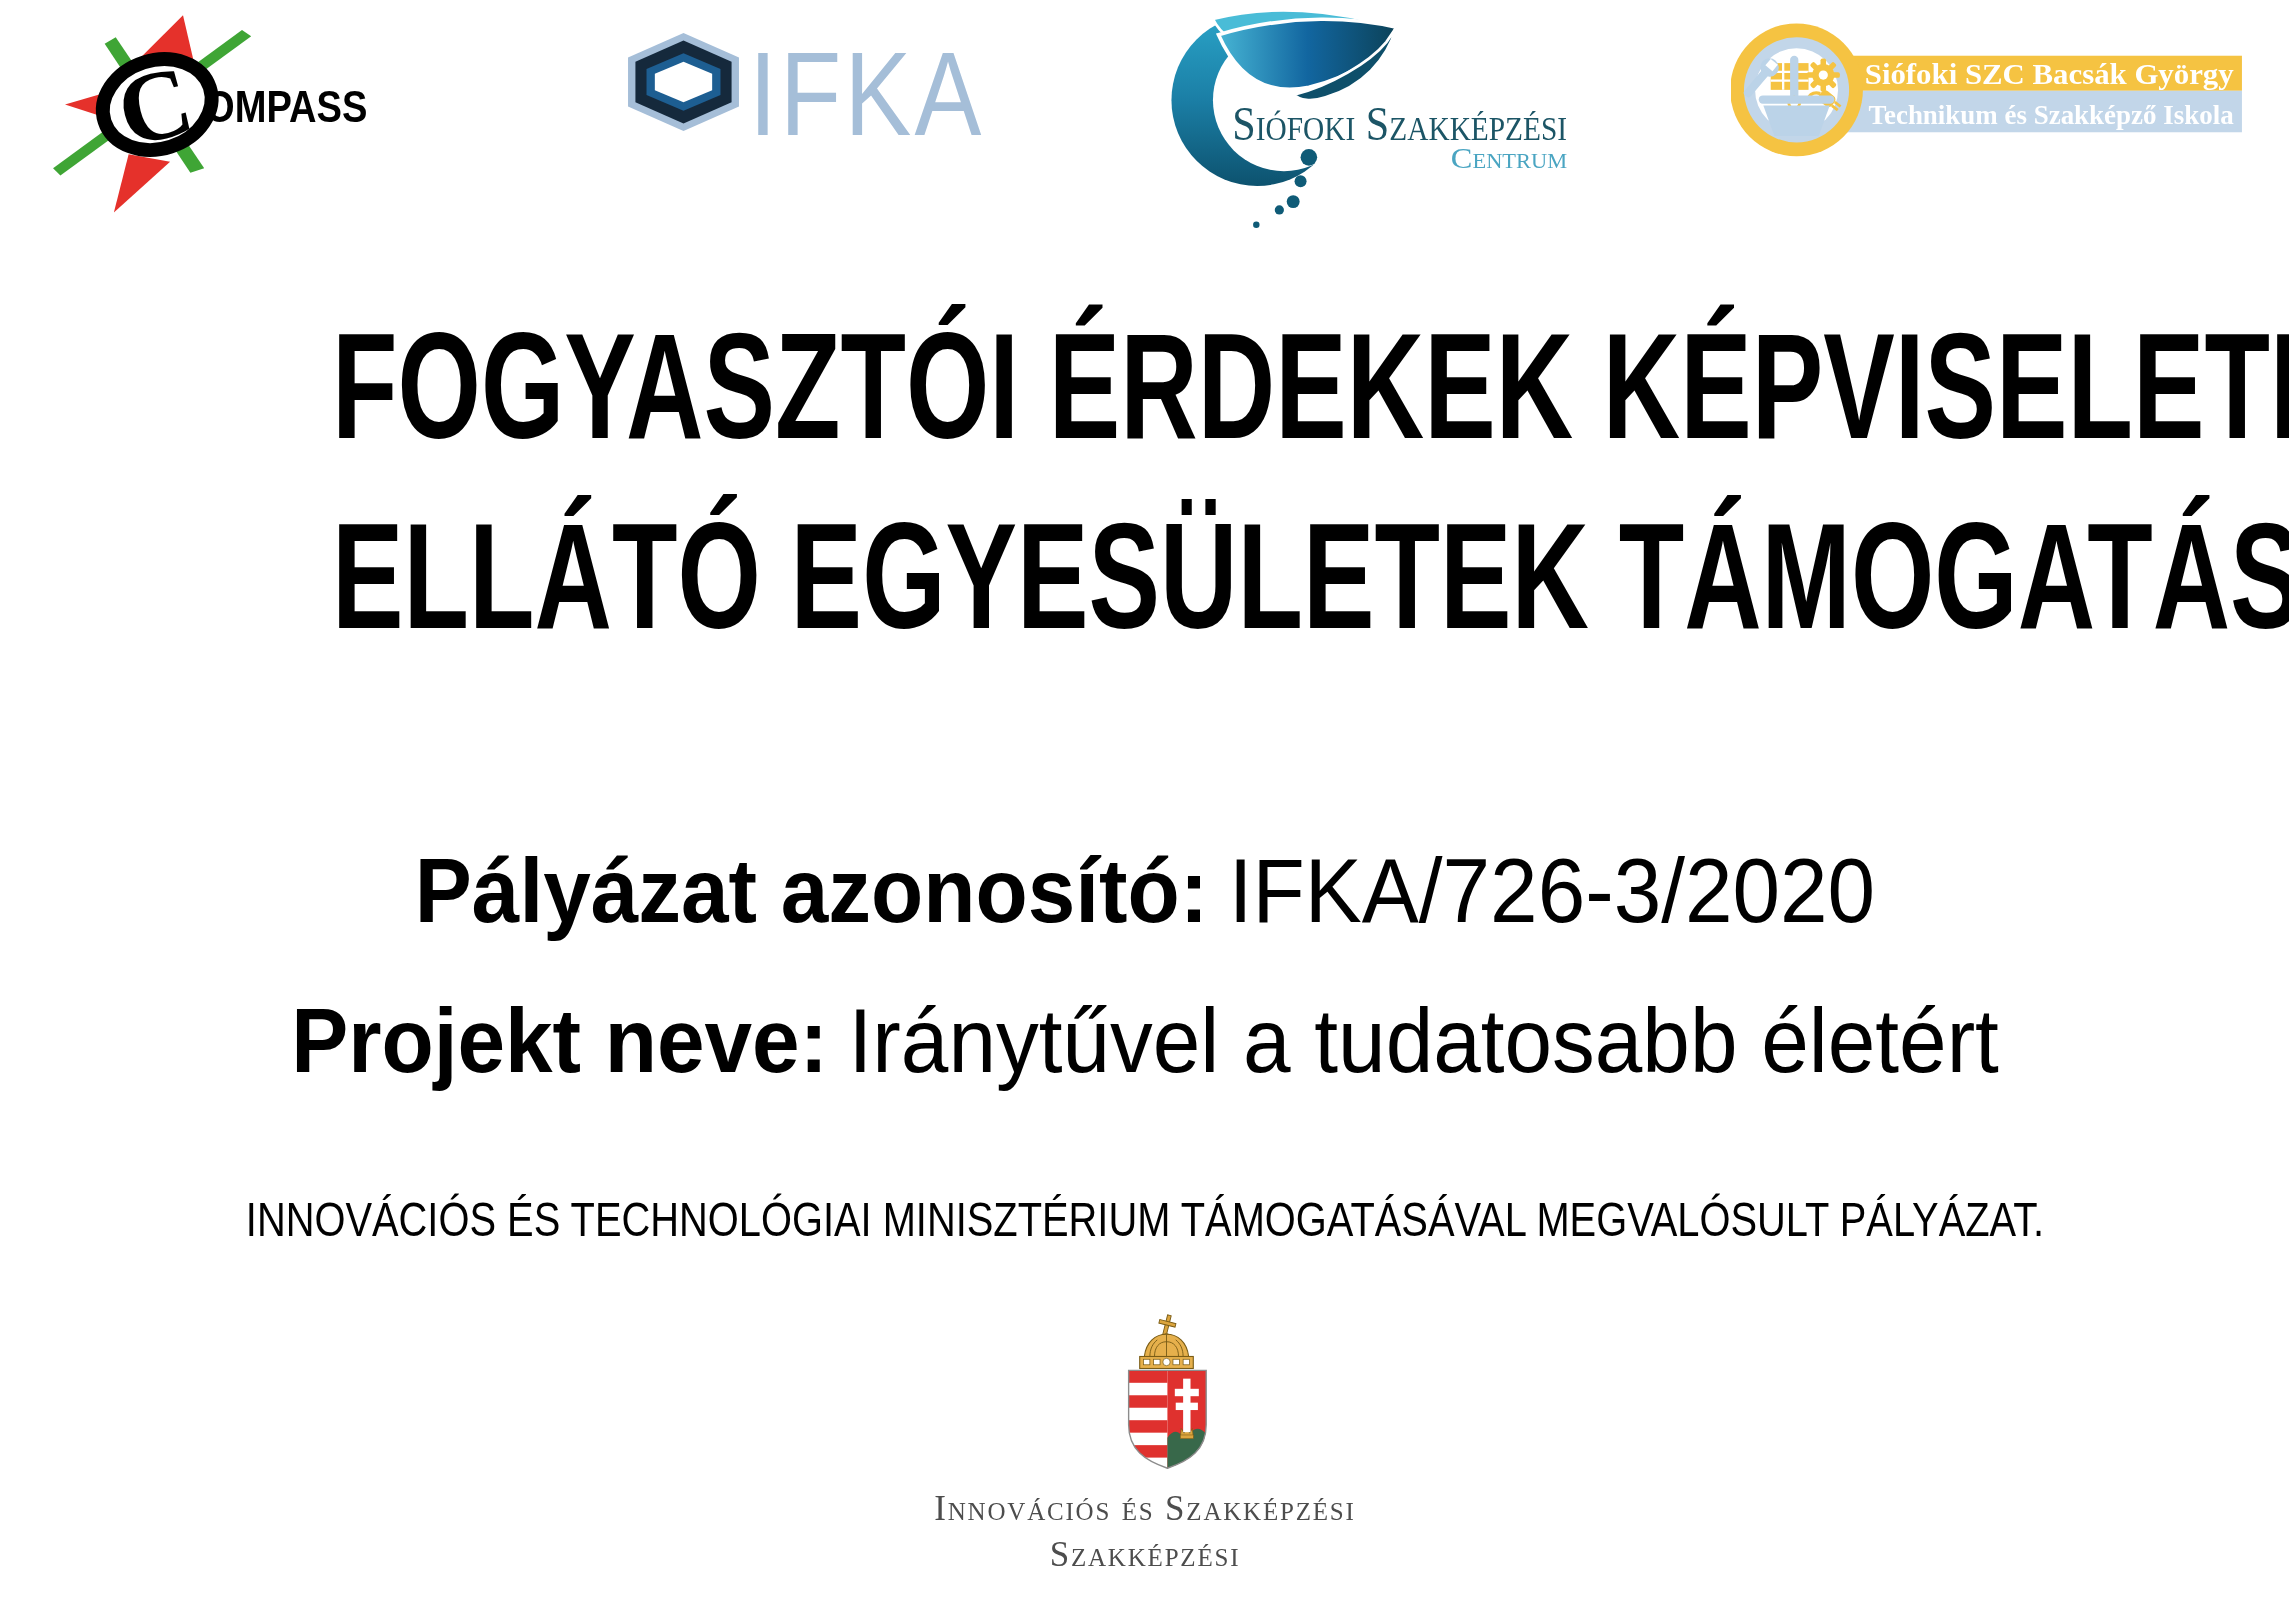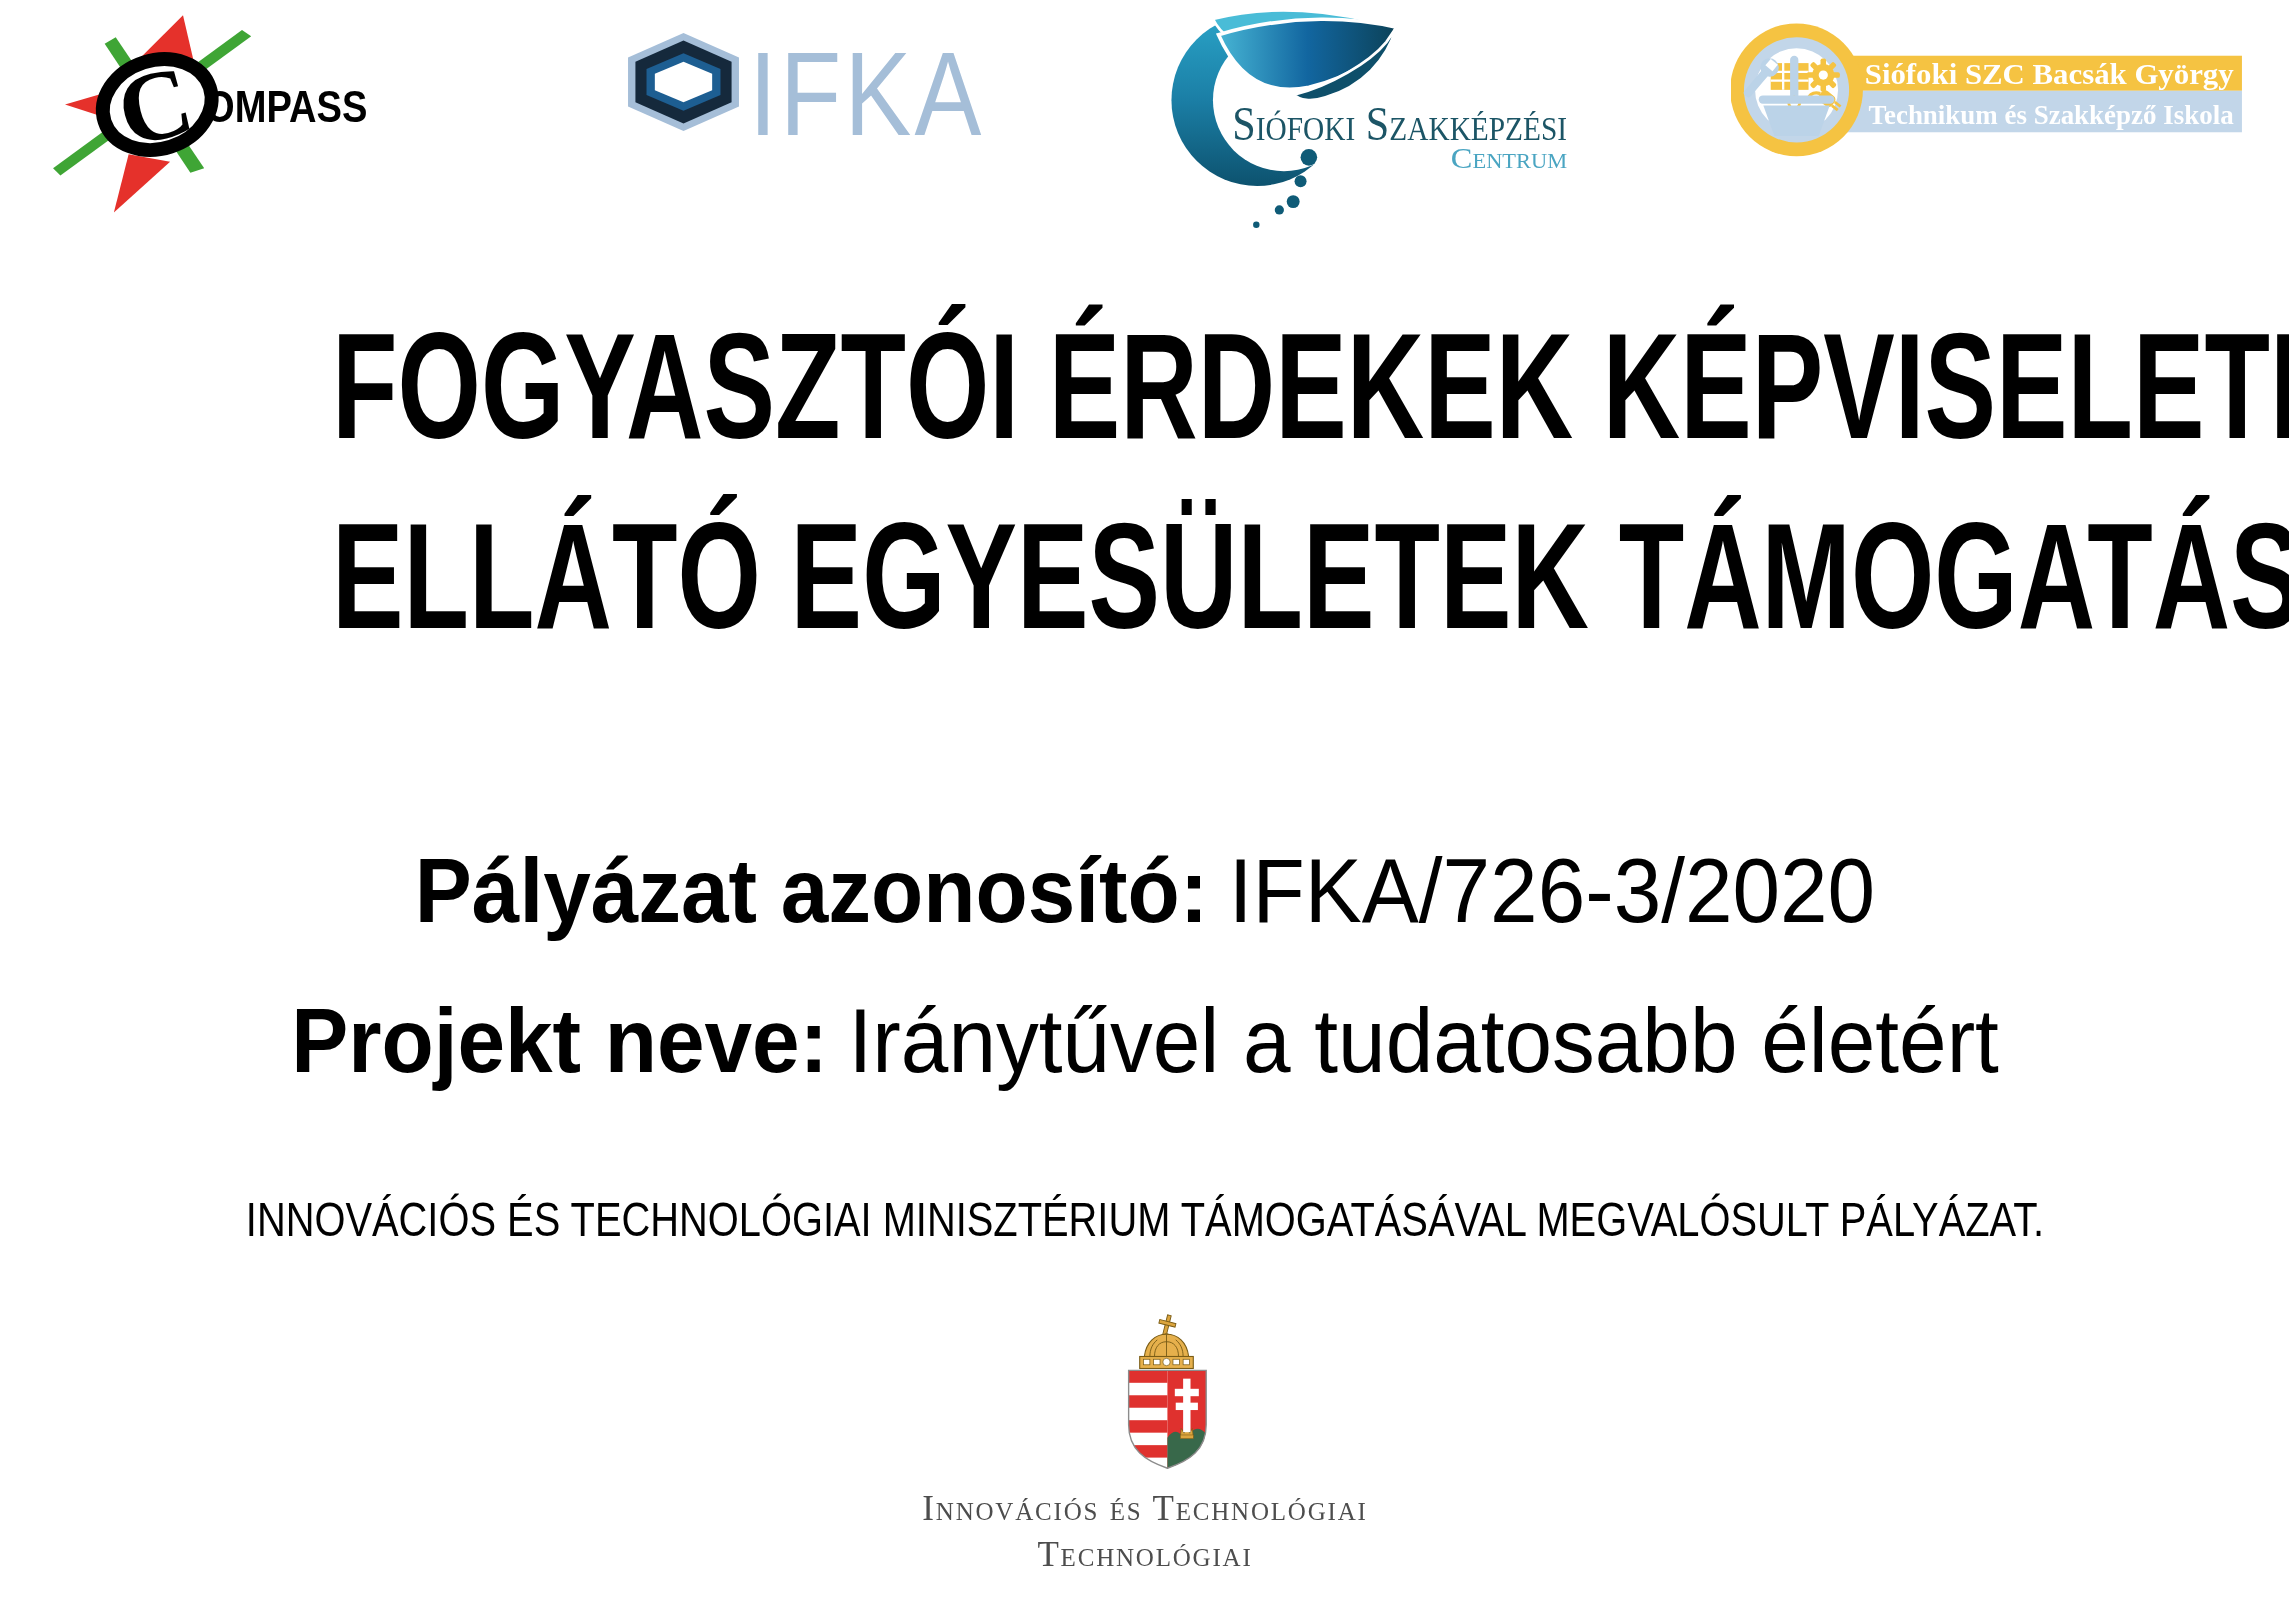--- a/index.html
+++ b/index.html
@@ -197,18 +197,18 @@
       <g fill="#ffffff">
         <rect x="64" y="70" width="8" height="58"></rect>
         <rect x="55" y="81" width="26" height="8"></rect>
         <rect x="56" y="96" width="24" height="8"></rect>
       </g>
     </g>
     <path d="M5,61 H89 V120 C89,147 71,159 47,167 C23,159 5,147 5,120 Z" fill="none" stroke="#8c8c8c" stroke-width="1.5"></path>
   </svg>
 
   <div class="ministry">
-    <div>Innovációs és Technológiai</div>
-    <div>Technológiai</div>
+    <div>Innovációs és Szakképzési</div>
+    <div>Szakképzési</div>
   </div>
 
 </div>
 
 
 </body></html>

